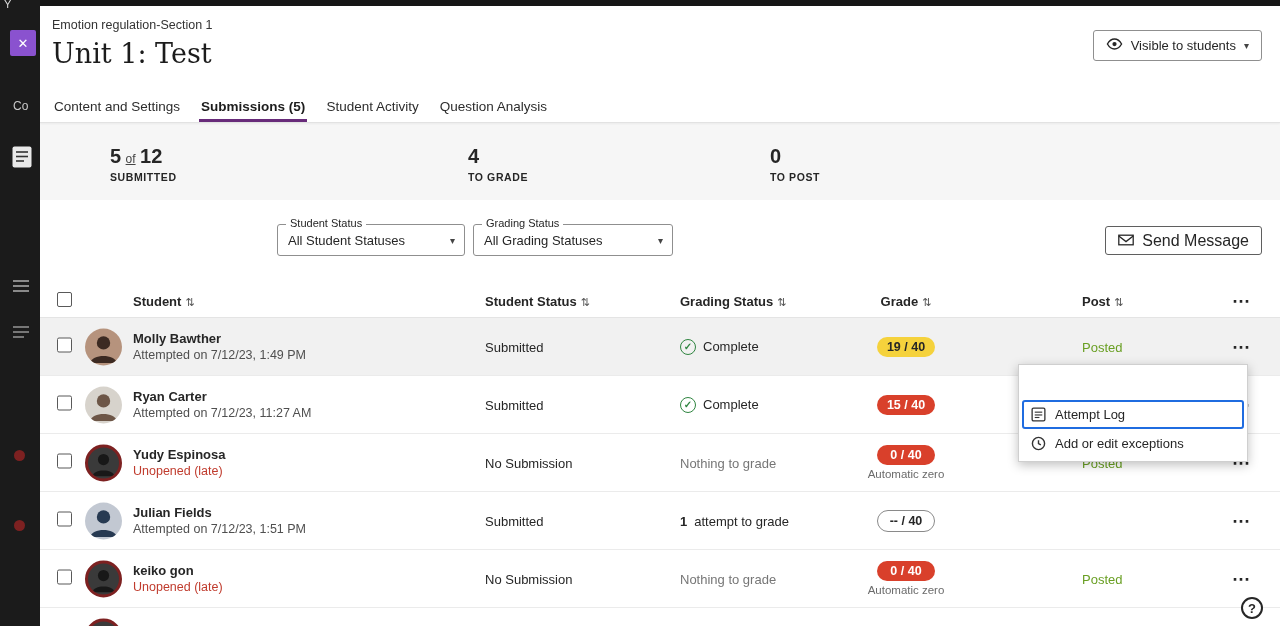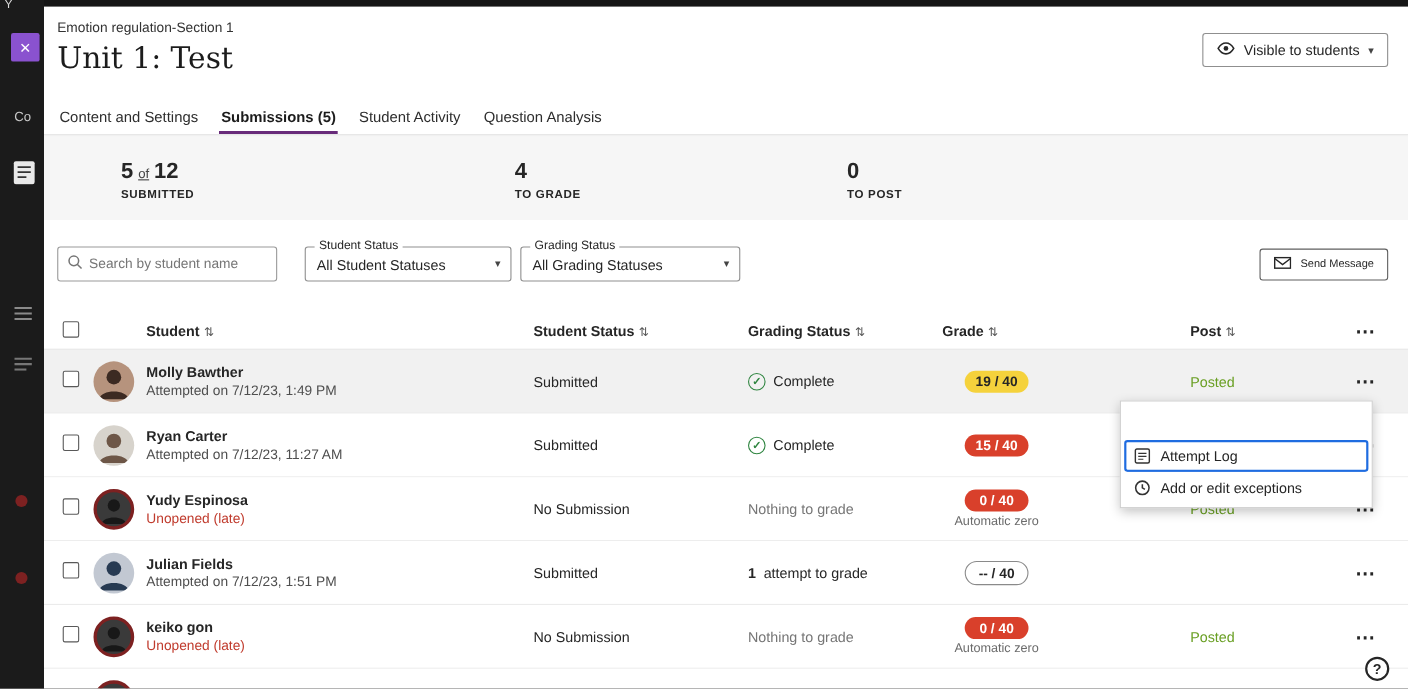--- a/index.html
+++ b/index.html
@@ -63,29 +63,29 @@
     border:1px solid #8f8f8f; border-radius:3px; display:flex; align-items:center;
     padding:0 26px 0 10px; font-size:13px; cursor:pointer;
   }
   .select .flabel { position:absolute; top:-8px; left:8px; background:#fff; padding:0 4px; font-size:11px; color:#262626; }
   .select .chev { position:absolute; right:9px; top:50%; transform:translateY(-50%); font-size:10px; color:#444; }
   .sel-student { left:237px; width:188px; }
   .sel-grading { left:433px; width:200px; }
   .send-btn {
     position:absolute; right:18px; top:26px; height:29px; background:#fff;
     border:1px solid #5f5f5f; border-radius:3px; display:flex; align-items:center; gap:8px;
-    padding:0 12px; font-size:10px; color:#262626; cursor:pointer;
+    padding:0 12px; font-size:16px; color:#262626; cursor:pointer;
   }
 
   
   .thead { position:relative; height:36px; border-bottom:1px solid #e4e4e4; font-size:13px; font-weight:700; }
   .thead > span { position:absolute; top:55%; transform:translateY(-50%); }
   .sort { font-weight:400; font-size:11px; color:#555; margin-left:4px; }
   .h-check { left:17px; } .h-student { left:93px; } .h-status { left:445px; } .h-grading { left:640px; }
-  .h-grade { left:788px; width:108px; text-align:center; } .h-post { left:1042px; } .h-dots { left:1192px; }
+  .h-grade { left:812px; width:108px; text-align:center; } .h-post { left:1042px; } .h-dots { left:1192px; }
 
   .row { position:relative; height:58px; border-bottom:1px solid #ebebeb; background:#fff; }
   .row.hl { background:#f1f1f1;padding-left:36px; }
   .row > .col { position:absolute; top:50%; transform:translateY(-50%); }
   .c-check { left:17px; } .c-avatar { left:45px; } .c-name { left:93px; }
   .c-status { left:445px; font-size:13px; } .c-grading { left:640px; font-size:13px; display:flex; align-items:center; gap:7px; }
   .c-post { left:1042px; font-size:13px; } .c-dots { left:1192px; }
   .c-grade { position:absolute; left:812px; top:0; bottom:0; width:108px;
              display:flex; flex-direction:column; align-items:center; justify-content:center; gap:3px; }
 
@@ -211,29 +211,20 @@
       <div class="stat-nums"><span class="big">4</span></div>
       <div class="stat-label">TO GRADE</div>
     </div>
     <div class="stat" style="left:730px">
       <div class="stat-nums"><span class="big">0</span></div>
       <div class="stat-label">TO POST</div>
     </div>
   </div>
 
   <div class="toolbar">
-    <div class="search">
-      <span>
-        <svg width="14" height="14" viewBox="0 0 16 16">
-            <circle cx="7" cy="7" r="5" fill="none" stroke="#767676" stroke-width="1.6"></circle>
-            <line x1="10.5" y1="10.5" x2="15" y2="15" stroke="#767676" stroke-width="1.6"></line>
-          </svg>
-      </span>
-      <input type="text" placeholder="Search by student name" style="">
-    </div>
     <div class="select sel-student">
       <span class="flabel">Student Status</span>
       <span>All Student Statuses</span>
       <span class="chev">▾</span>
     </div>
     <div class="select sel-grading">
       <span class="flabel">Grading Status</span>
       <span>All Grading Statuses</span>
       <span class="chev">▾</span>
     </div>

